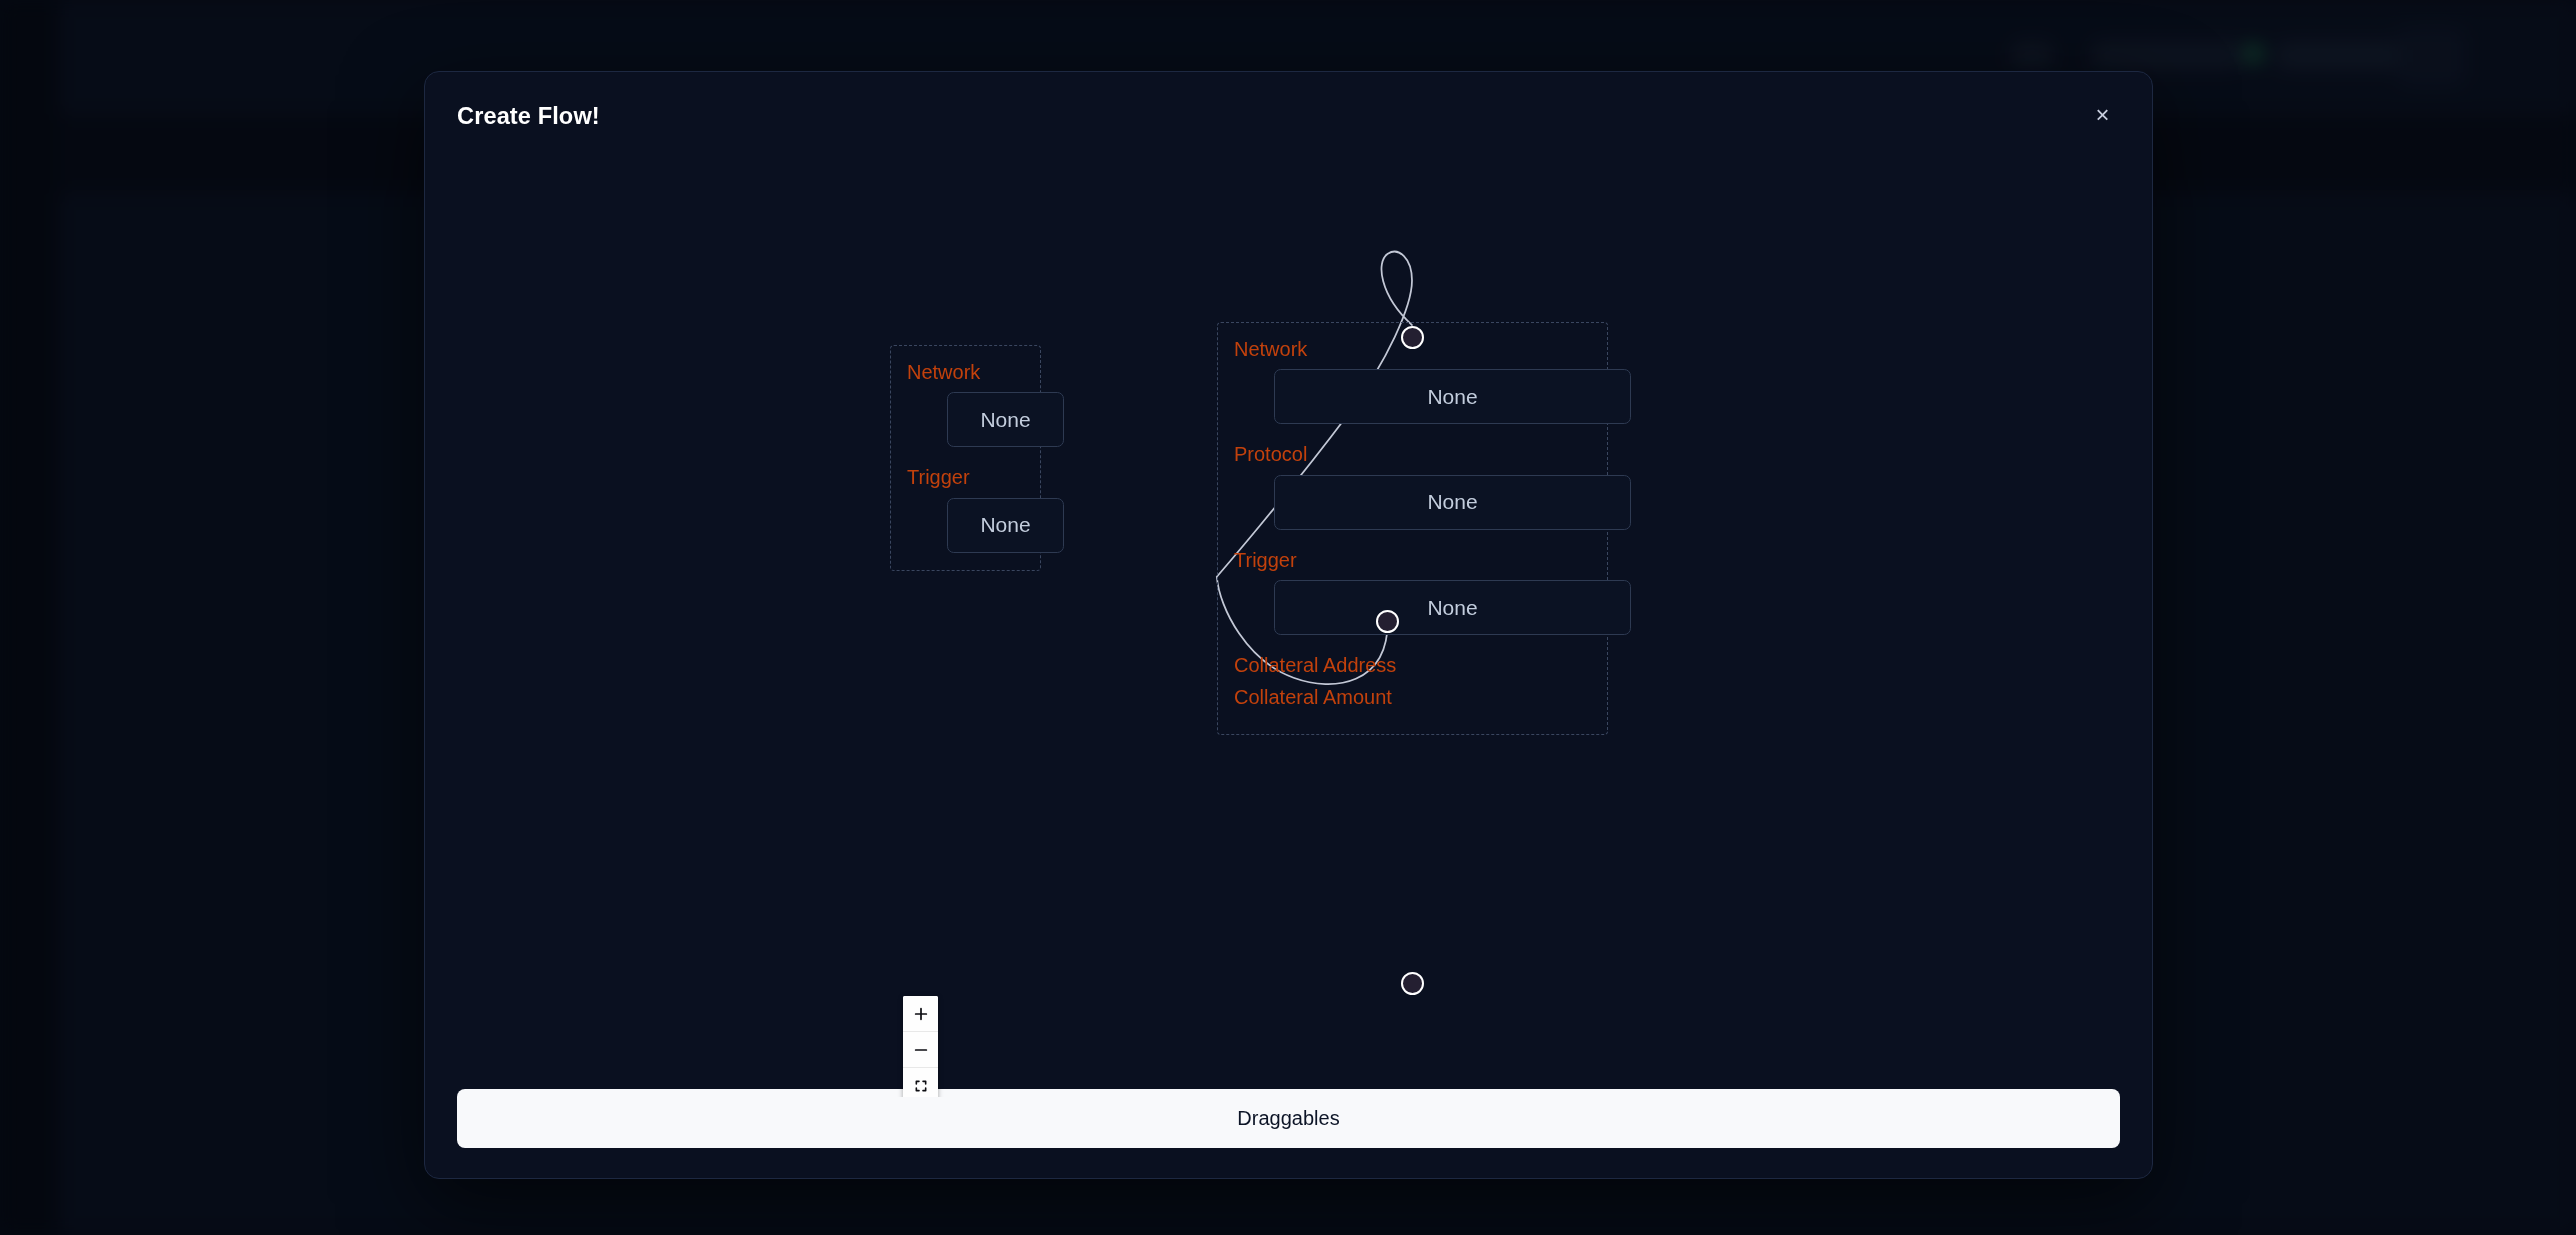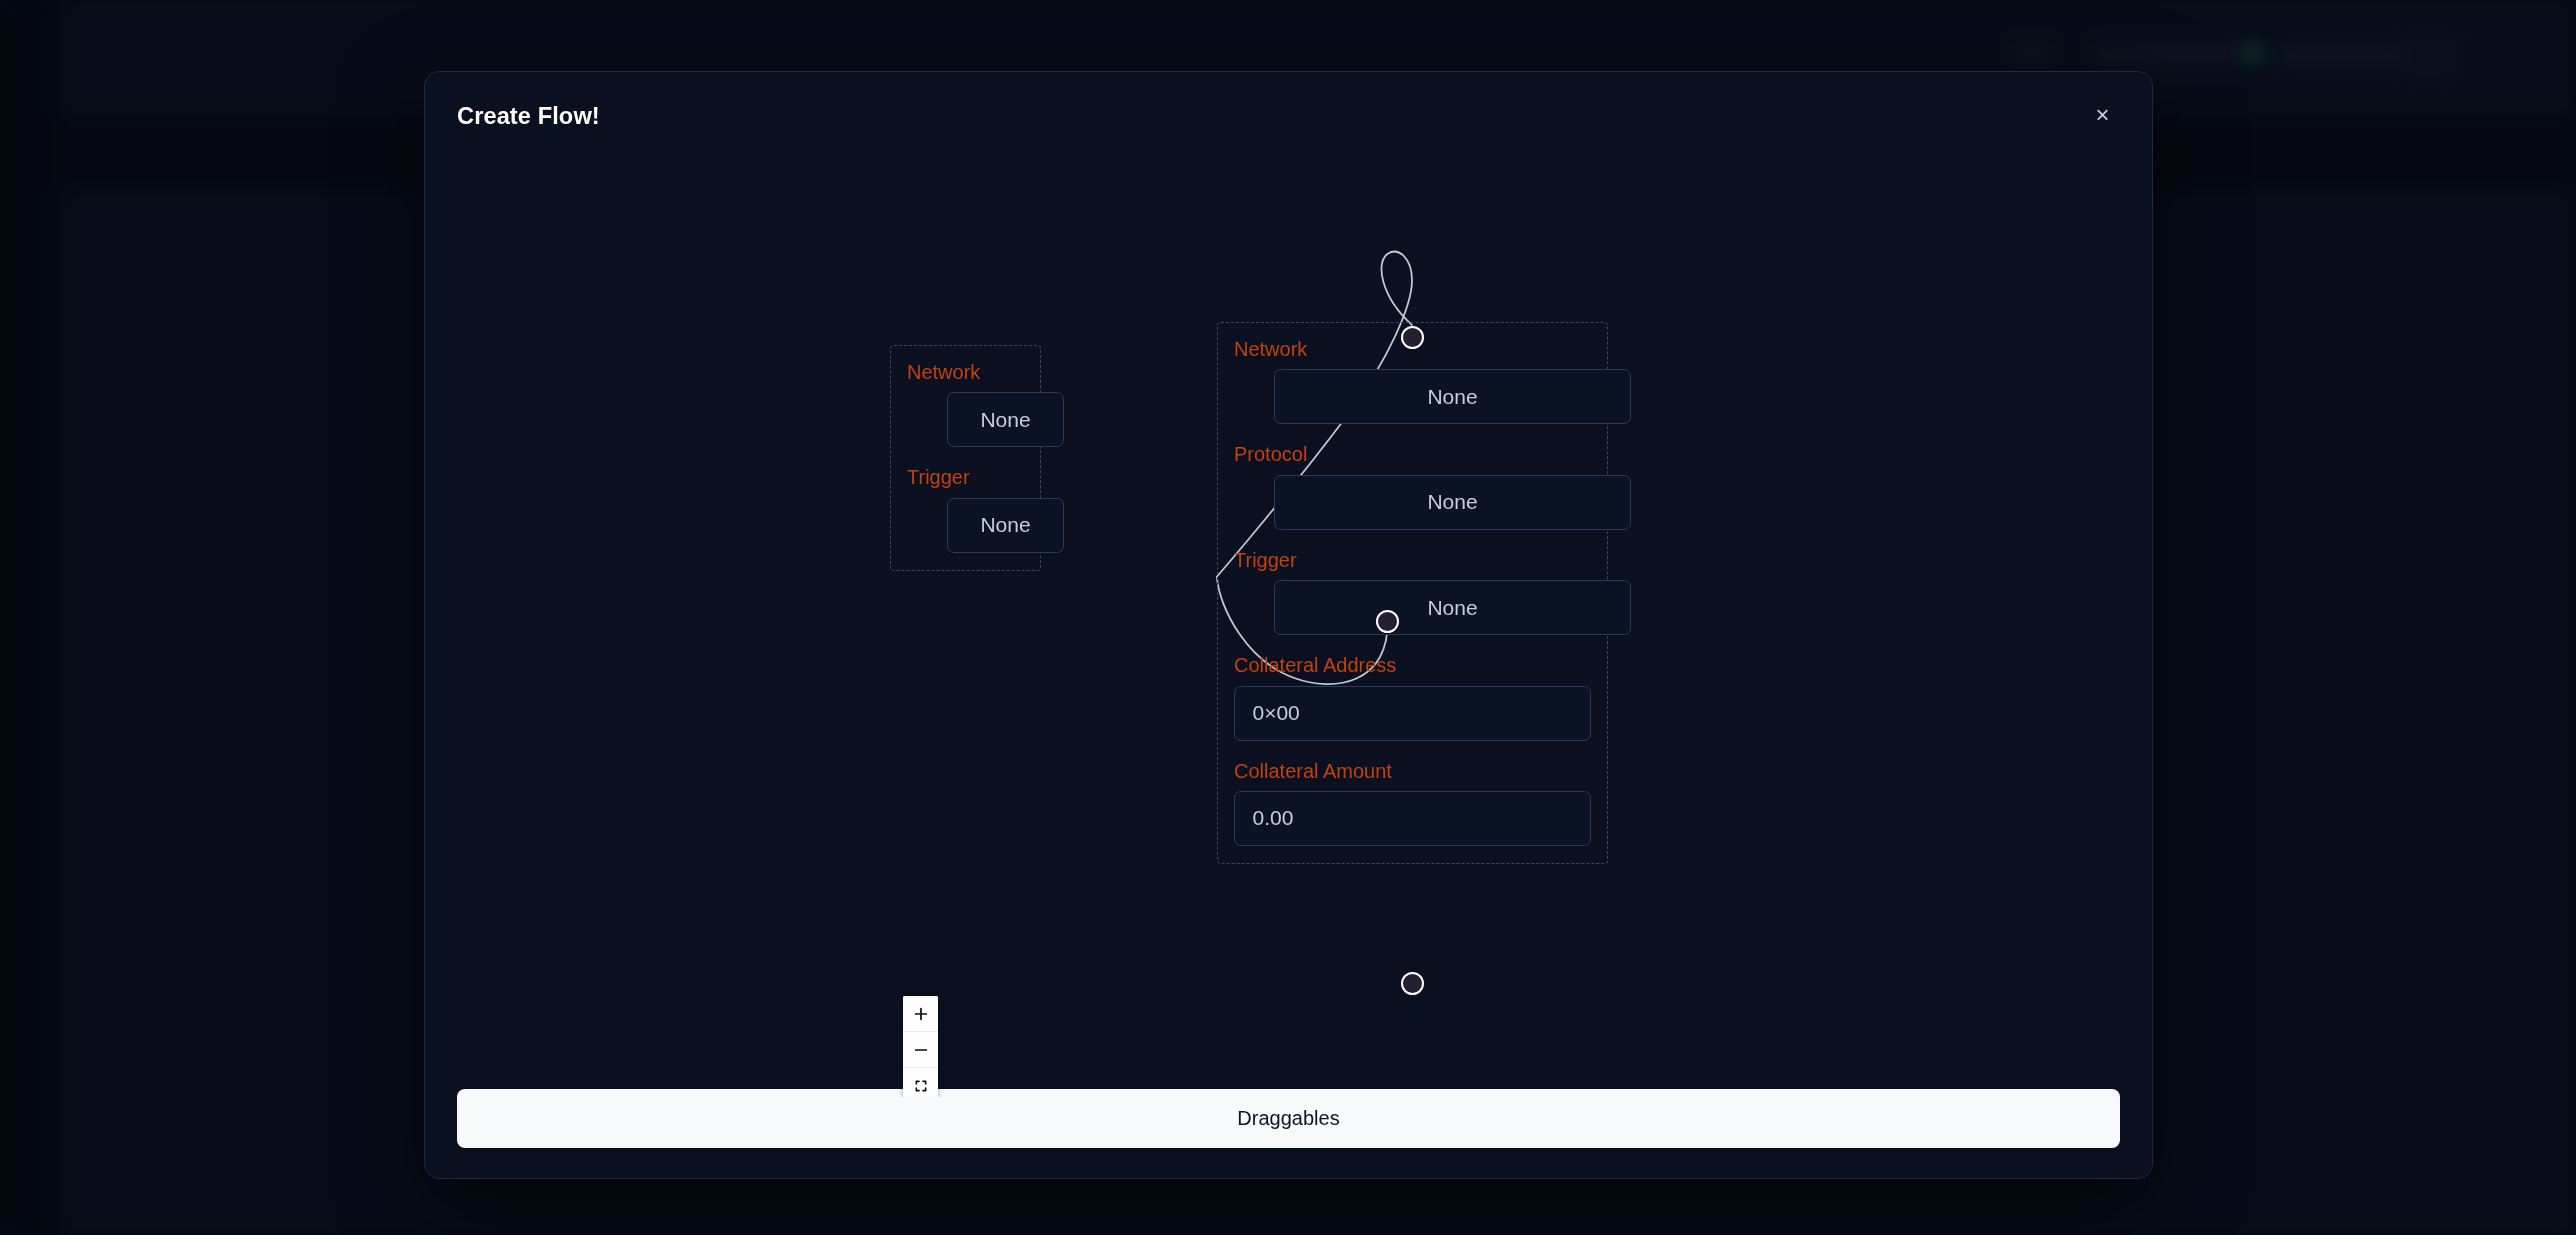--- a/index.html
+++ b/index.html
@@ -286,24 +286,22 @@
       <div class="field-label">Network</div>
       <div class="field-select">None</div>
 
       <div class="field-label">Protocol</div>
       <div class="field-select">None</div>
 
       <div class="field-label">Trigger</div>
       <div class="field-select">None</div>
 
       <div class="field-label">Collateral Address</div>
-      <div class="field-input">0×00</div>
 
       <div class="field-label">Collateral Amount</div>
-      <div class="field-input">0.00</div>
     </div>
 
     <div class="handle" id="handle-trigger-source"></div>
     <div class="handle" id="handle-action-target"></div>
     <div class="handle" id="handle-action-source"></div>
 
     <div id="flow-controls">
       <button class="ctrl-btn">
         <svg width="16" height="16" viewBox="0 0 24 24">
             <path d="M12 4 L12 20 M4 12 L20 12" stroke="#0d0d12" stroke-width="2.6" stroke-linecap="round"></path>

